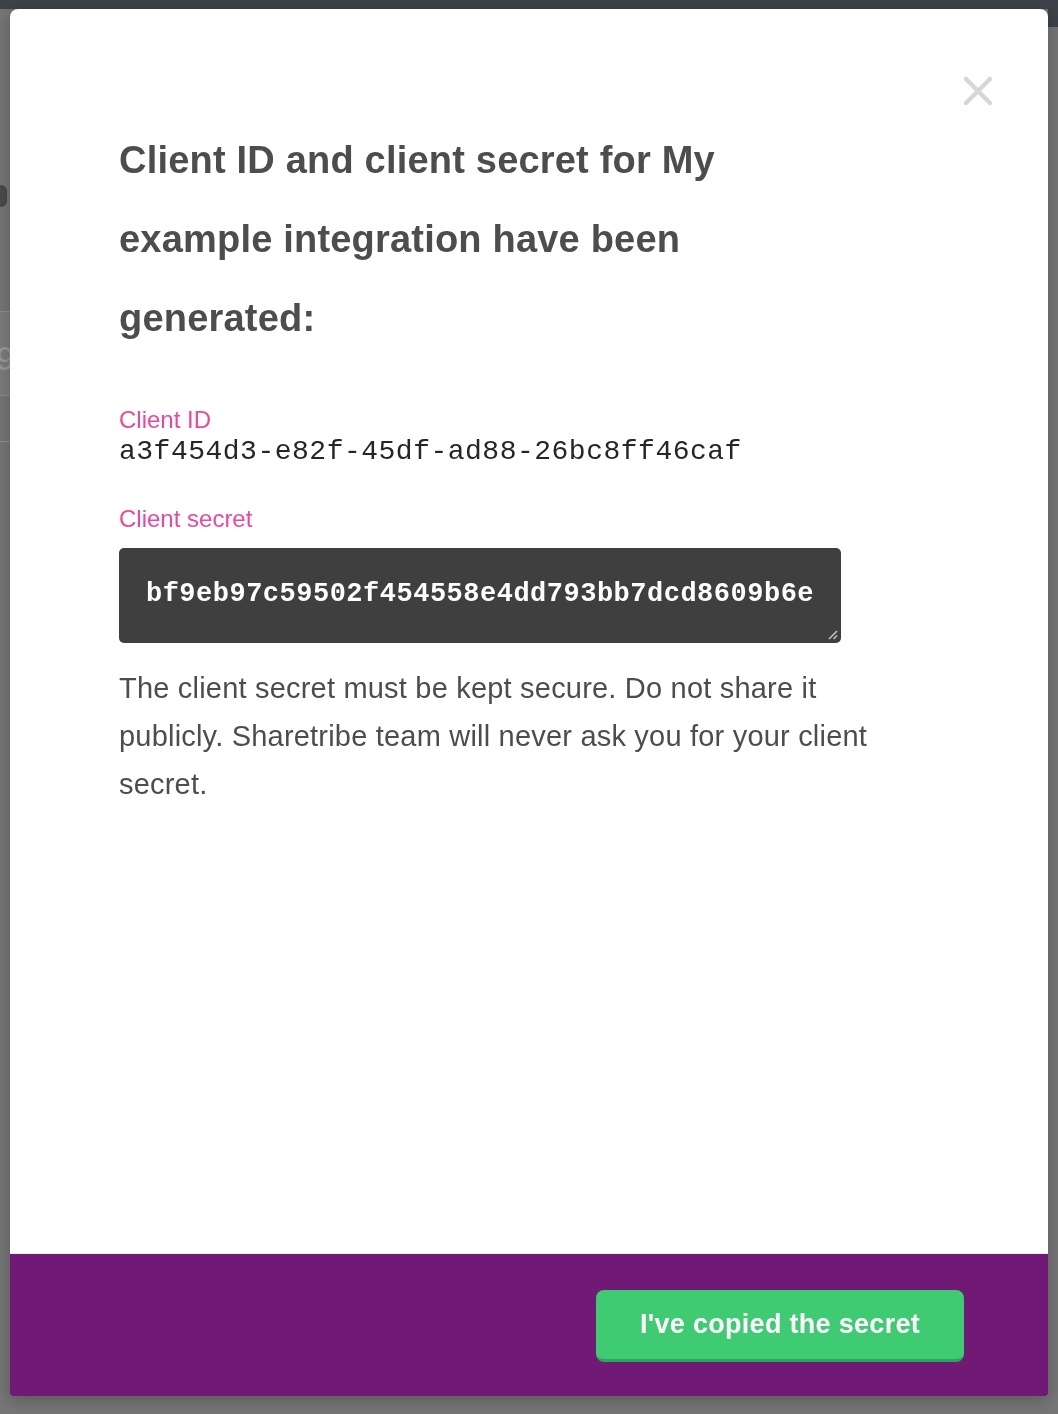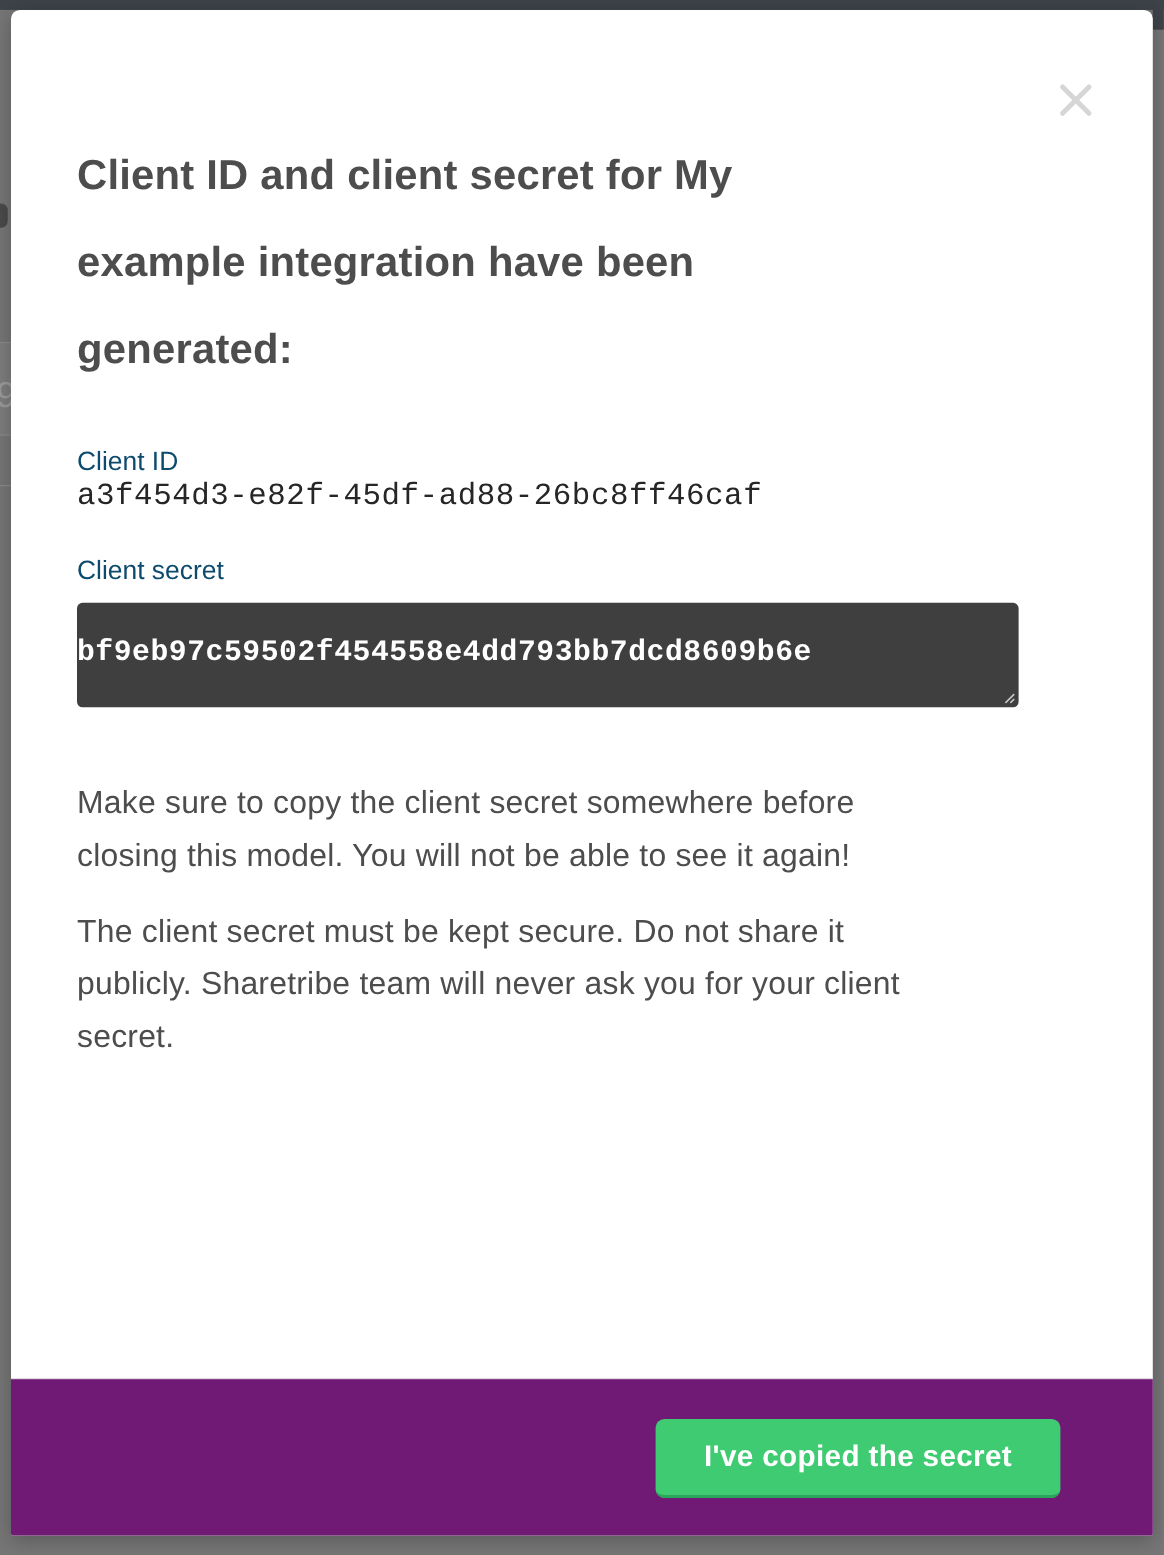--- a/index.html
+++ b/index.html
@@ -56,50 +56,50 @@
     flex-direction: column;
   }
   .close-btn {
     position: absolute; top: 60px; right: 48px;
     width: 44px; height: 44px;
     background: none; border: none; cursor: pointer;
     display: flex; align-items: center; justify-content: center;
   }
   .modal-content {
     flex: 1 1 auto;
-    padding: 112px 120px 0 60px;
+    padding: 112px 120px 0 109px;
   }
   .modal-title {
     width: 720px;
     font-size: 38px;
     line-height: 79px;
     font-weight: bold;
     color: #4d4d4d;
     letter-spacing: 0.2px;
   }
   .field-label {
     margin-top: 48px;
     font-size: 24px;
-    color: #0c4a6e;
+    color: #ec4899;
   }
   .mono { font-family: "Liberation Mono", monospace; }
   .client-id-value {
     margin-top: 2px;
     font-size: 28px;
     color: #262626;
     letter-spacing: 0.5px;
   }
   .secret-label { margin-top: 38px; }
   .secret-box {
     position: relative;
     margin-top: 15px;
-    width: 856px; height: 95px;
+    width: 722px; height: 95px;
     background: #3f3f3f;
     border-radius: 5px;
-    display: flex; align-items: center; 
+    display: flex; align-items: center; justify-content: center;
     cursor: text;
   }
   .secret-box .secret-text {
     color: #ffffff;
     font-weight: bold;
     font-size: 27px;
     letter-spacing: 0.5px;
     padding-bottom: 4px;
   }
   .resize-grip {
@@ -182,21 +182,20 @@
 
     <div class="secret-box" role="textbox" aria-readonly="true">
       <span class="secret-text mono">bf9eb97c59502f454558e4dd793bb7dcd8609b6e</span>
       <svg class="resize-grip" width="12" height="12" viewBox="0 0 12 12">
         <line x1="3" y1="11" x2="11" y2="3" stroke="#c9c9c9" stroke-width="1.4"></line>
         <line x1="7.5" y1="11" x2="11" y2="7.5" stroke="#c9c9c9" stroke-width="1.4"></line>
       </svg>
     </div>
 
 
-    <p class="warning warning-1">Make sure to copy the client secret somewhere before closing this model. You will not be able to see it again!</p>
 
     <p class="warning warning-2">The client secret must be kept secure. Do not share it publicly. Sharetribe team will never ask you for your client secret.</p>
 
   </div>
 
   <div class="modal-footer">
     <button class="confirm-btn">I've copied the secret</button>
   </div>
 
 </div>

